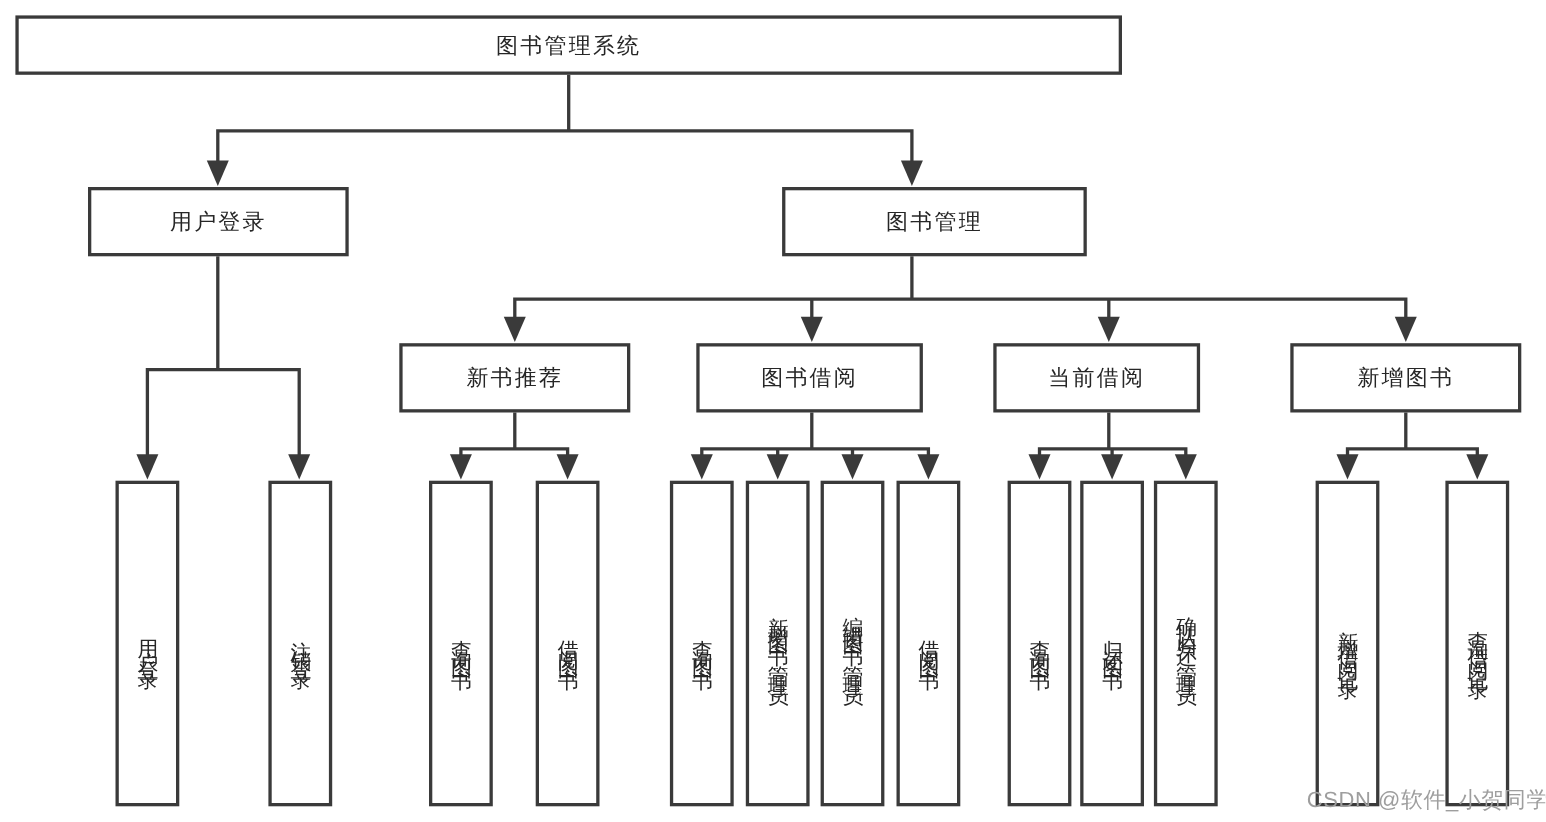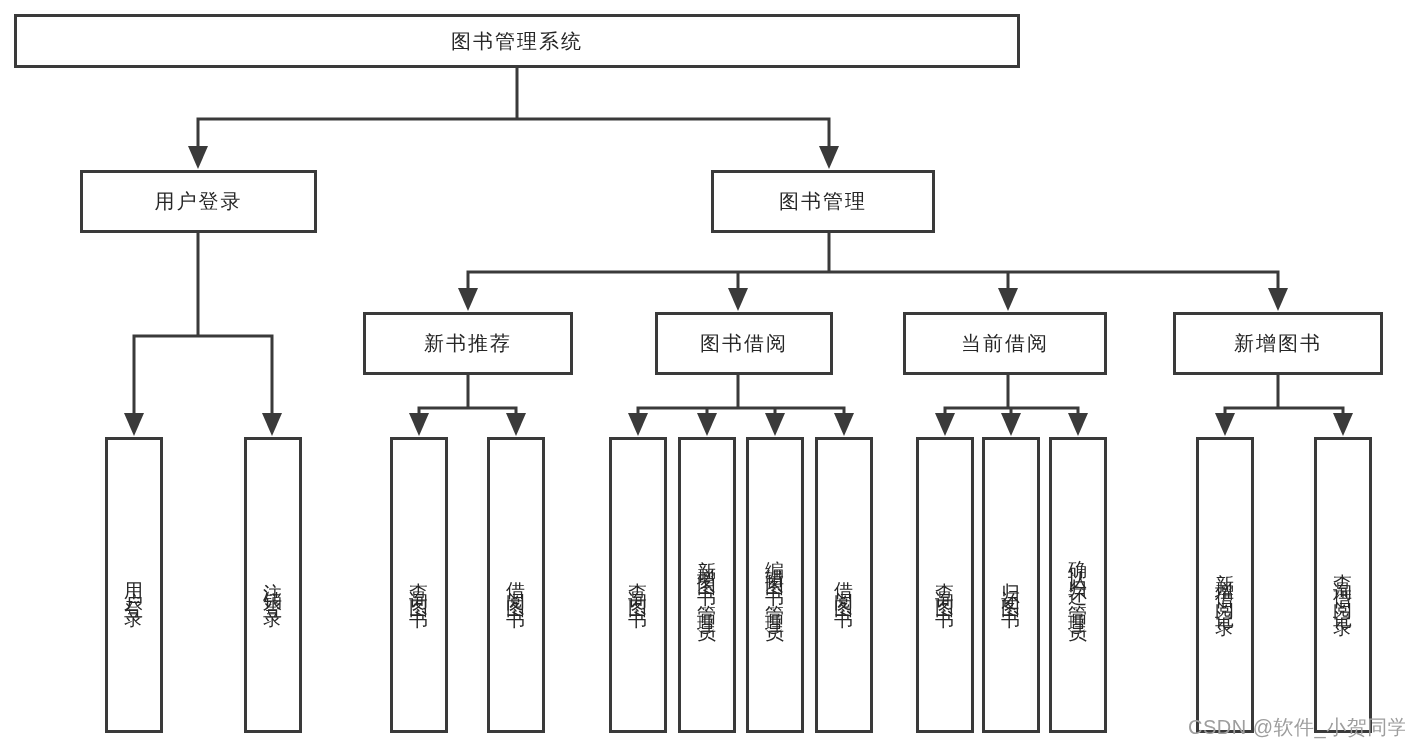--- a/index.html
+++ b/index.html
@@ -100,31 +100,31 @@
     </g>
   </svg>
 
   <div class="box" style="left:14px;top:14px;width:1006px;height:54px;">
     <span class="hlabel">图书管理系统</span>
   </div>
 
   <div class="box" style="left:80px;top:170px;width:237px;height:63px;">
     <span class="hlabel">用户登录</span>
   </div>
-  <div class="box" style="left:711px;top:170px;width:224px;height:63px;">
+  <div class="box" style="left:711px;top:170px;width:277px;height:63px;">
     <span class="hlabel">图书管理</span>
   </div>
 
   <div class="box" style="left:363px;top:312px;width:210px;height:63px;">
     <span class="hlabel">新书推荐</span>
   </div>
-  <div class="box" style="left:655px;top:312px;width:178px;height:63px;">
+  <div class="box" style="left:633px;top:312px;width:206px;height:63px;">
     <span class="hlabel">图书借阅</span>
   </div>
-  <div class="box" style="left:903px;top:312px;width:204px;height:63px;">
+  <div class="box" style="left:903px;top:312px;width:188px;height:63px;">
     <span class="hlabel">当前借阅</span>
   </div>
   <div class="box" style="left:1173px;top:312px;width:210px;height:63px;">
     <span class="hlabel">新增图书</span>
   </div>
 
   <div class="box leaf" style="left:105px;">
     <span class="vlabel">用户登录</span>
   </div>
   <div class="box leaf" style="left:244px;">

